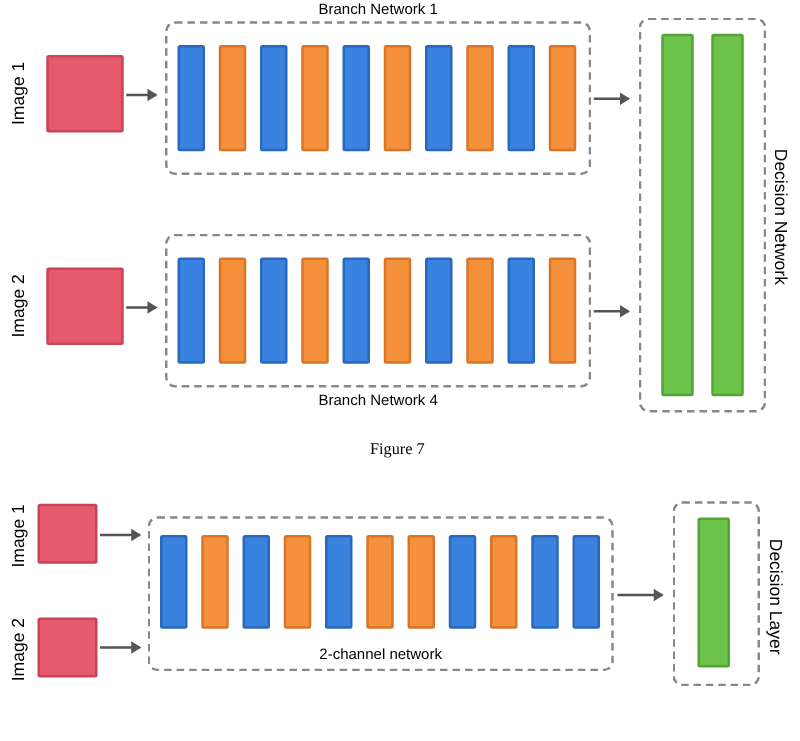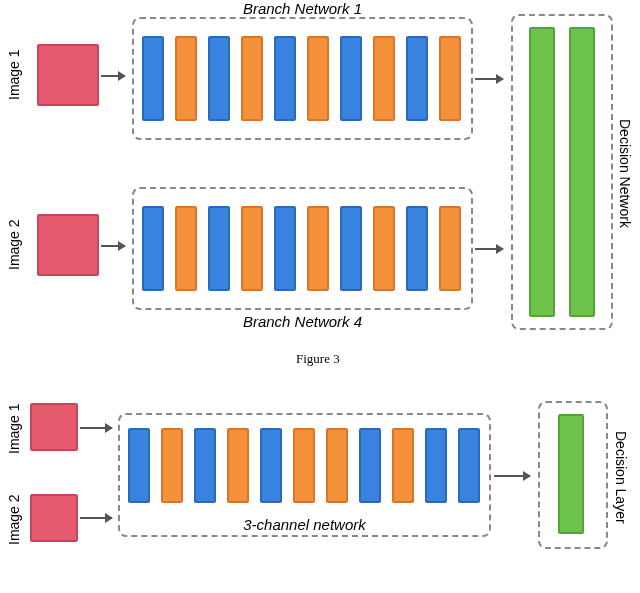--- a/index.html
+++ b/index.html
@@ -43,23 +43,22 @@
   }
   .blue { background: #3a82e0; border: 2px solid #2a68bc; }
   .orange { background: #f5913b; border: 2px solid #d8752a; }
   .green { background: #6cc24a; border: 2px solid #55a338; }
   .tall-layer {
     width: 26px;
     border-radius: 2px;
   }
   .label {
     position: absolute;
-    font-size: 15px;
+    font-size: 12px;
     text-align: center;
-    font-style: italic;
   }
   .fig-caption {
     position: absolute;
     font-size: 13px;
     font-family: Georgia, 'Times New Roman', serif;
   }
   .arrow {
     position: absolute;
     height: 2px;
     background: #555;
@@ -119,30 +118,30 @@
 <div class="layer-row" id="fig3-dec" style="left:529px; top:27px; gap:14px;">
     <div class="tall-layer green" style="height: 290px;"></div>
     <div class="tall-layer green" style="height: 290px;"></div>
   </div>
 
 <div class="arrow" style="left:101px; top:75px; width:24px;"></div>
 <div class="arrow" style="left:101px; top:245px; width:24px;"></div>
 <div class="arrow" style="left:475px; top:78px; width:28px;"></div>
 <div class="arrow" style="left:475px; top:248px; width:28px;"></div>
 
-<div class="fig-caption" style="left:296px; top:351px;">Figure 3</div>
+<div class="fig-caption" style="left:296px; top:351px;">Figure 7</div>
 
 <div class="vlabel" style="left:6px; top:403px; height:52px;">Image 1</div>
 <div class="img-block" style="left:30px; top:403px; width:48px; height:48px;"></div>
 
 <div class="vlabel" style="left:6px; top:494px; height:52px;">Image 2</div>
 <div class="img-block" style="left:30px; top:494px; width:48px; height:48px;"></div>
 
 <div class="dashed-box" style="left:118px; top:413px; width:373px; height:124px;"></div>
-<div class="label" style="left:118px; top:516px; width:373px;">3-channel network</div>
+<div class="label" style="left:118px; top:516px; width:373px;">2-channel network</div>
 <div class="layer-row" id="fig4-nw" style="left:128px; top:428px;">
     <div class="layer blue" style="height: 75px;"></div>
     <div class="layer orange" style="height: 75px;"></div>
     <div class="layer blue" style="height: 75px;"></div>
     <div class="layer orange" style="height: 75px;"></div>
     <div class="layer blue" style="height: 75px;"></div>
     <div class="layer orange" style="height: 75px;"></div>
     <div class="layer orange" style="height: 75px;"></div>
     <div class="layer blue" style="height: 75px;"></div>
     <div class="layer orange" style="height: 75px;"></div>

